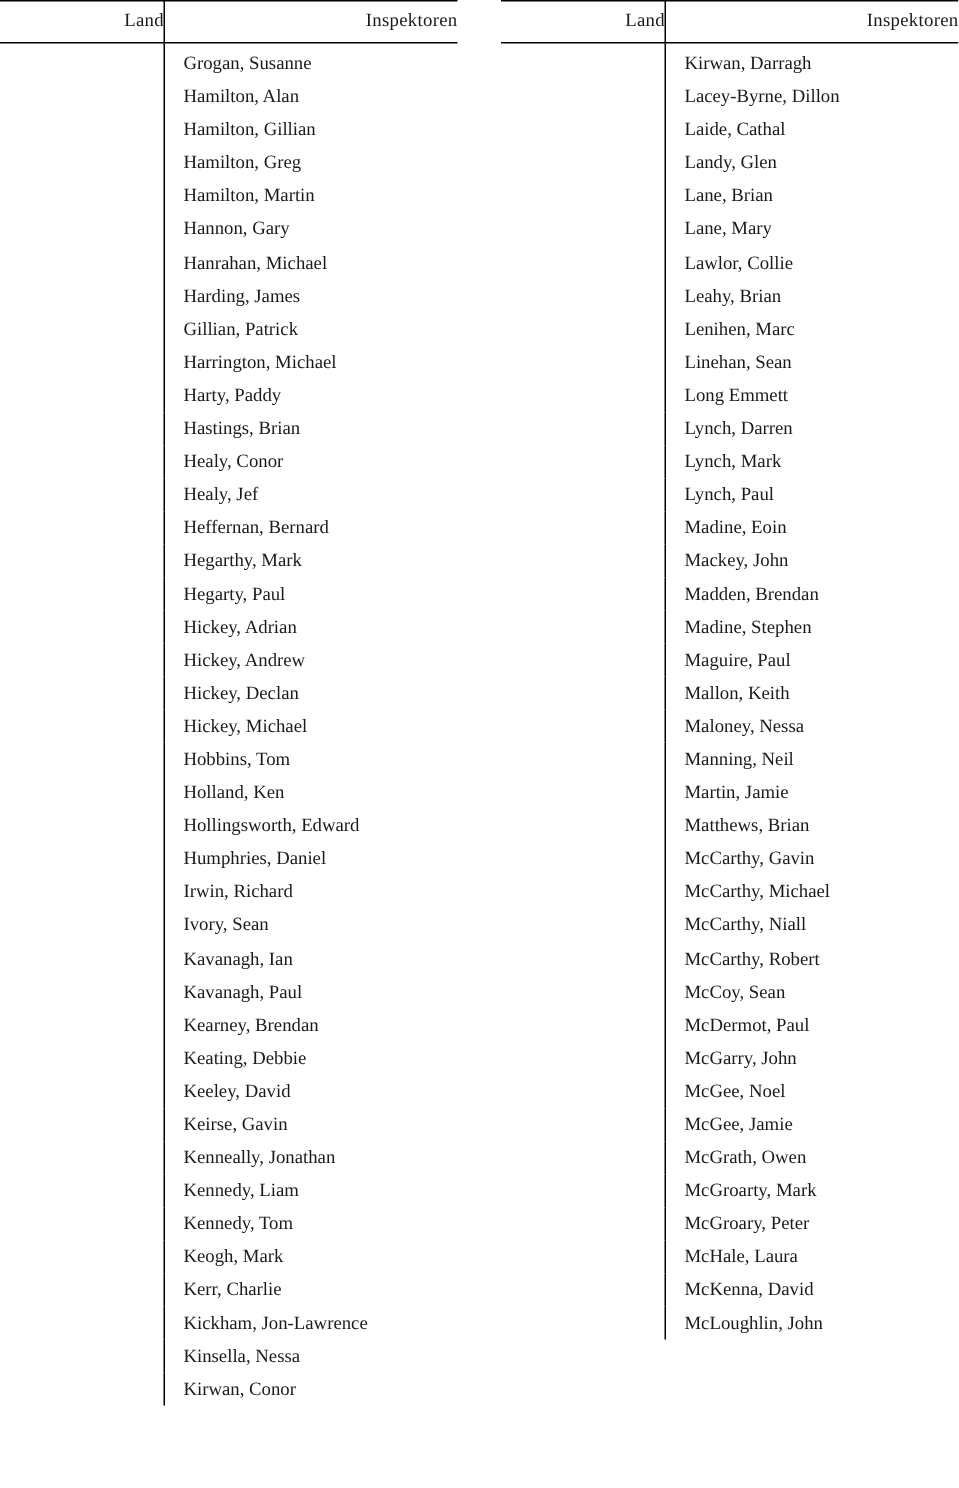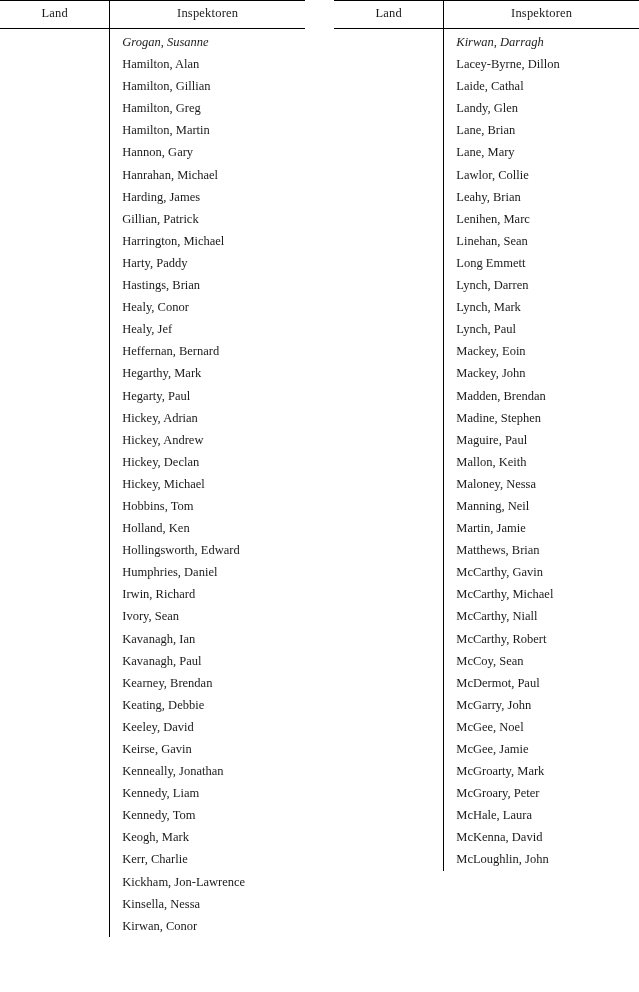--- a/index.html
+++ b/index.html
@@ -34,21 +34,21 @@
     width: 100%;
     border-collapse: collapse;
     table-layout: fixed;
   }
   table.reg col.c-land { width: 36%; }
   table.reg col.c-insp { width: 64%; }
 
   table.reg thead th {
     font-weight: normal;
     font-size: 12.5px;
-    text-align: center;
+    text-align: right;
     padding: 5px 0 7px 0;
     border-top: 1.4px solid #000;
     border-bottom: 1.4px solid #000;
     vertical-align: middle;
     letter-spacing: .2px;
   }
   table.reg thead th.th-land {
     border-right: 1px solid #000;
   }
   table.reg tbody td {
@@ -62,21 +62,20 @@
     border-right: 1px solid #000;
     text-align: center;
   }
   table.reg tbody td.td-insp {
     padding-left: 12px;
     text-align: left;
     white-space: nowrap;
   }
   table.reg tbody tr:first-child td {
     padding-top: 6px;
-    font-style: italic;
   }
 </style>
 </head>
 <body>
 
 <div class="page">
 
   <div class="table-block">
     <table class="reg">
       <colgroup>
@@ -324,21 +323,21 @@
           <tr>
             <td class="td-land">&nbsp;</td>
             <td class="td-insp">Lynch, Mark</td>
           </tr>
           <tr>
             <td class="td-land">&nbsp;</td>
             <td class="td-insp">Lynch, Paul</td>
           </tr>
           <tr>
             <td class="td-land">&nbsp;</td>
-            <td class="td-insp">Mackey, Eoin</td>
+            <td class="td-insp">Madine, Eoin</td>
           </tr>
           <tr>
             <td class="td-land">&nbsp;</td>
             <td class="td-insp">Mackey, John</td>
           </tr>
           <tr>
             <td class="td-land">&nbsp;</td>
             <td class="td-insp">Madden, Brendan</td>
           </tr>
           <tr>
@@ -397,20 +396,24 @@
             <td class="td-land">&nbsp;</td>
             <td class="td-insp">McGarry, John</td>
           </tr>
           <tr>
             <td class="td-land">&nbsp;</td>
             <td class="td-insp">McGee, Noel</td>
           </tr>
           <tr>
             <td class="td-land">&nbsp;</td>
             <td class="td-insp">McGee, Jamie</td>
+          </tr>
+          <tr>
+            <td class="td-land">&nbsp;</td>
+            <td class="td-insp">McGrath, Owen</td>
           </tr>
           <tr>
             <td class="td-land">&nbsp;</td>
             <td class="td-insp">McGroarty, Mark</td>
           </tr>
           <tr>
             <td class="td-land">&nbsp;</td>
             <td class="td-insp">McGroary, Peter</td>
           </tr>
           <tr>

